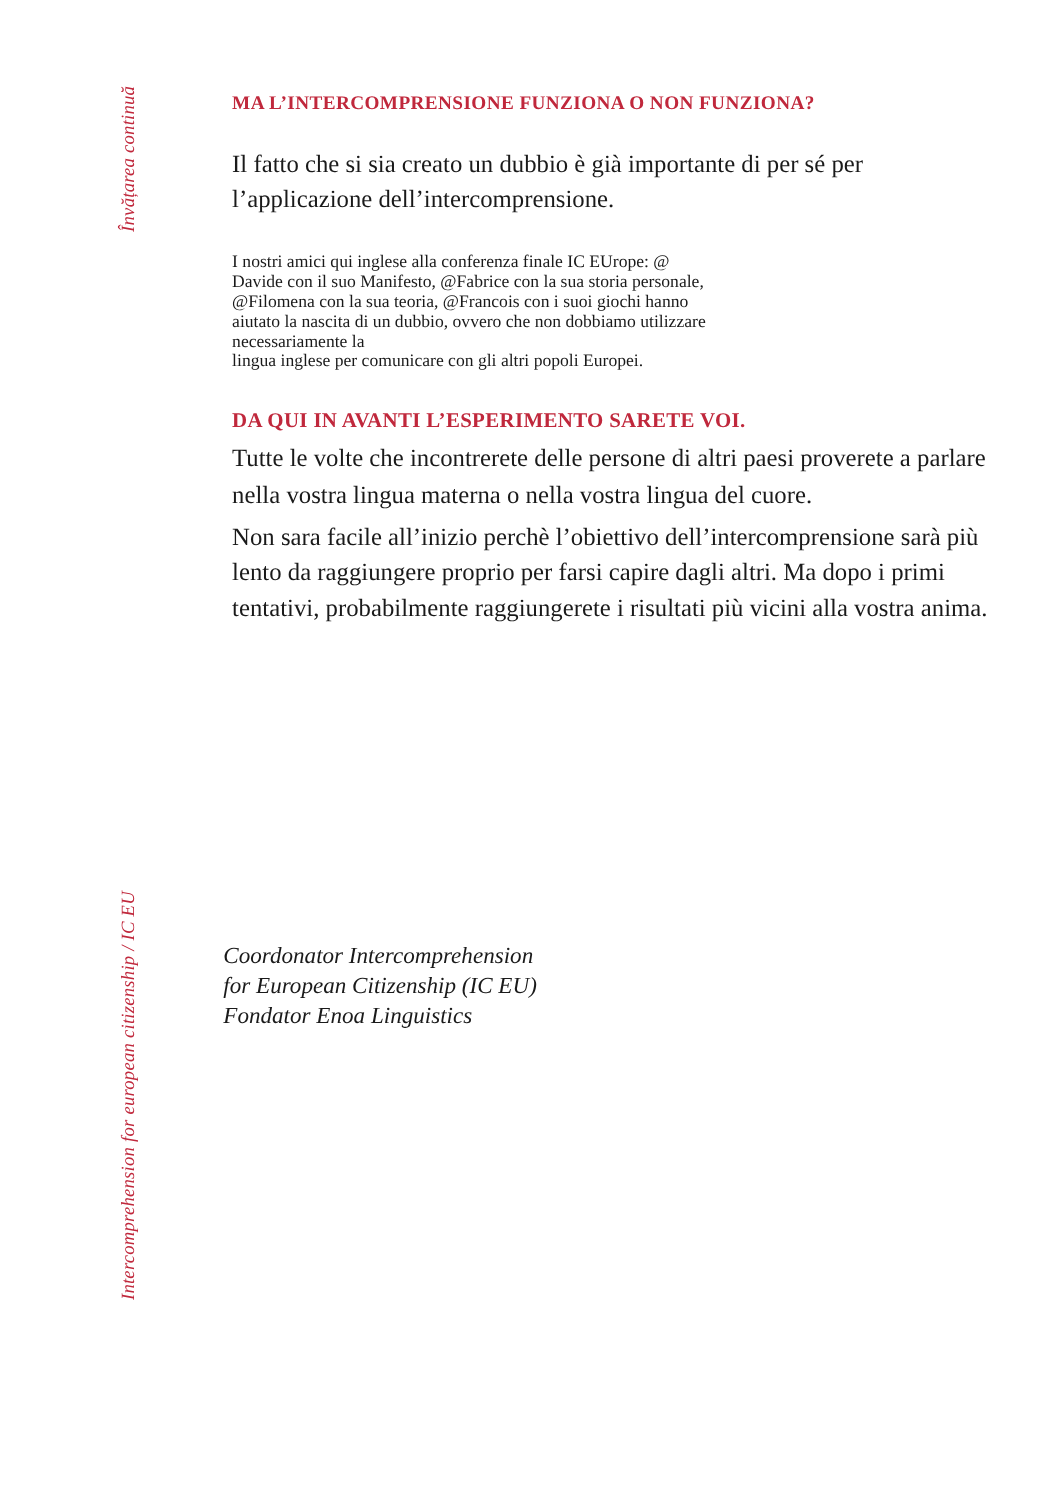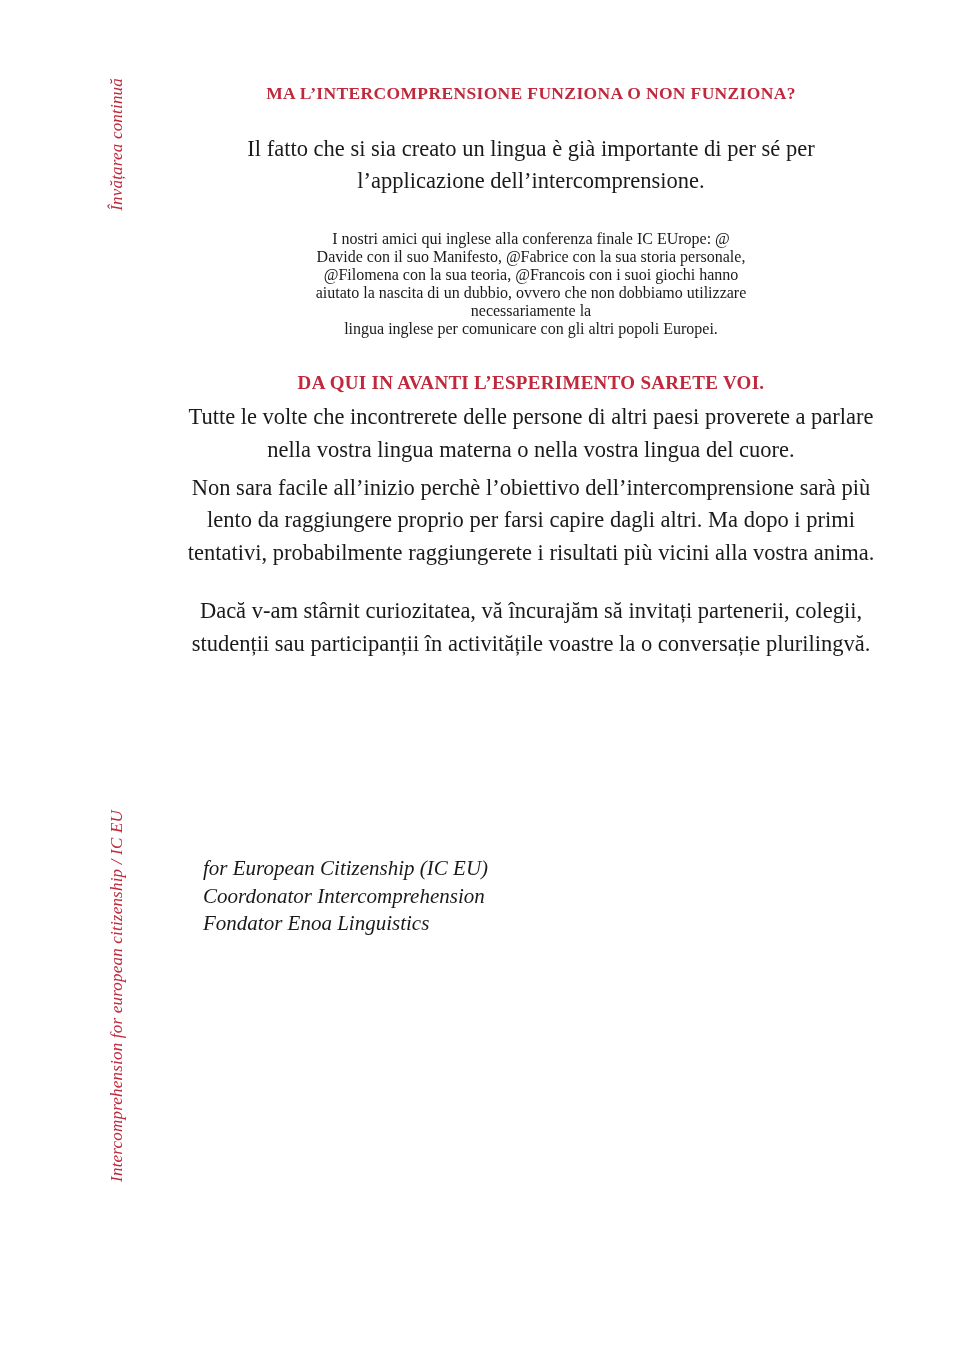--- a/index.html
+++ b/index.html
@@ -49,24 +49,23 @@
     font-style: italic;
     font-size: 17px;
     line-height: 1;
     transform-origin: 0 0;
     transform: rotate(-90deg) translate(-100%, 0);
   }
 
   
   .content {
     position: absolute;
-    left: 186px;
+    left: 211px;
     top: 82px;
     width: 690px;
-    text-align: center;
   }
 
   .heading {
     color: #c0283c;
     font-weight: bold;
     font-size: 17.5px;
     letter-spacing: 0.35px;
     line-height: 1.3;
     margin: 0 0 28px 0;
   }
@@ -119,21 +118,21 @@
   <div class="side-label side-label-top">Învățarea continuă</div>
 
   <div class="side-label side-label-bottom">Intercomprehension for european citizenship / IC EU</div>
 
   <div class="content">
 
     <h1 class="heading">
       <span>MA L’INTERCOMPRENSIONE FUNZIONA O NON FUNZIONA?</span>
     </h1>
 
-    <p class="body">Il fatto che si sia creato un lingua è già importante di per sé per l’applicazione dell’intercomprensione.</p>
+    <p class="body">Il fatto che si sia creato un dubbio è già importante di per sé per l’applicazione dell’intercomprensione.</p>
 
     <div class="gap-lg"></div>
 
     <div class="body">
       <div>I nostri amici qui inglese alla conferenza finale IC EUrope: @</div>
       <div>Davide con il suo Manifesto, @Fabrice con la sua storia personale,</div>
       <div>@Filomena con la sua teoria, @Francois con i suoi giochi hanno</div>
       <div>aiutato la nascita di un dubbio, ovvero che non dobbiamo utilizzare</div>
       <div>necessariamente la</div>
       <div>lingua inglese per comunicare con gli altri popoli Europei.</div>
@@ -148,26 +147,25 @@
     <div class="gap-xs"></div>
 
     <p class="body">Tutte le volte che incontrerete delle persone di altri paesi proverete a parlare nella vostra lingua materna o nella vostra lingua del cuore.</p>
 
     <div class="gap-xs"></div>
 
     <p class="body">Non sara facile all’inizio perchè l’obiettivo dell’intercomprensione sarà più lento da raggiungere proprio per farsi capire dagli altri. Ma dopo i primi tentativi, probabilmente raggiungerete i risultati più vicini alla vostra anima.</p>
 
     <div class="gap-md"></div>
 
-    <p class="body">Dacă v-am stârnit curiozitatea, vă încurajăm să invitați partenerii, colegii, studenții sau participanții în activitățile voastre la o conversație plurilingvă.</p>
 
     <div class="gap-md"></div>
 
 
   </div>
 
   <div class="signature">
+    <div class="sig-line">Coordonator Intercomprehension</div>
     <div class="sig-line">for European Citizenship (IC EU)</div>
-    <div class="sig-line">Coordonator Intercomprehension</div>
     <div class="sig-line">Fondator Enoa Linguistics</div>
   </div>
 
 </div>
 
 </body></html>

